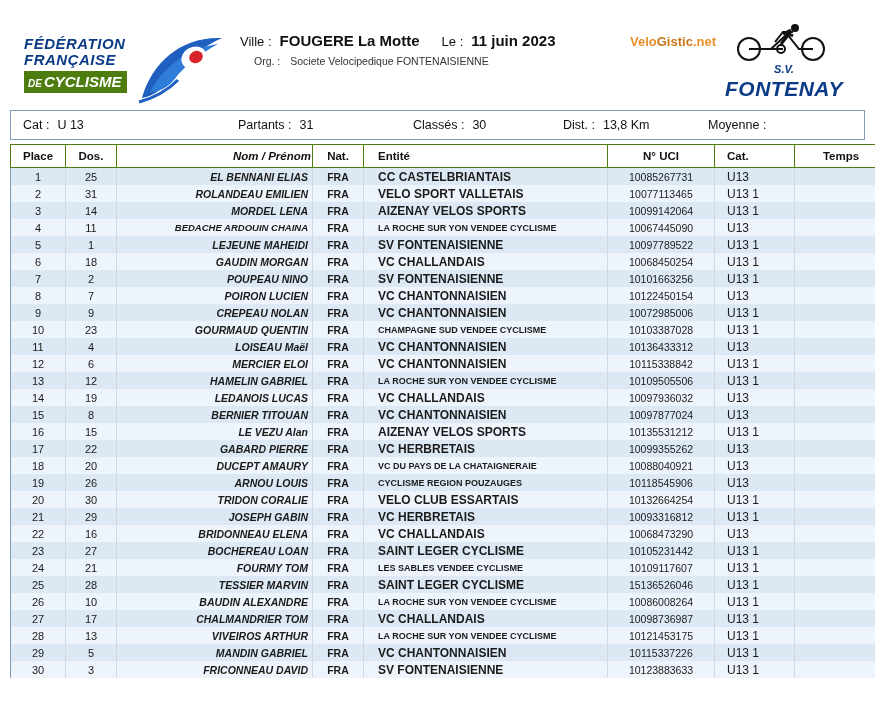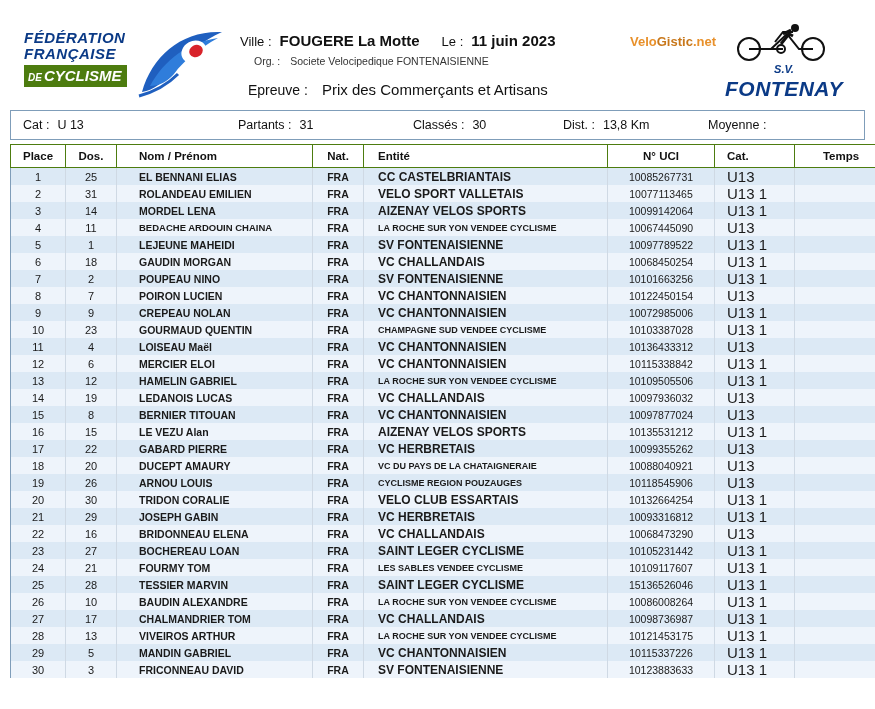--- a/index.html
+++ b/index.html
@@ -23,21 +23,21 @@
   }
 
   
   .header {
     position: relative;
     height: 98px;
   }
   .logo-ffc {
     position: absolute;
     left: 14px;
-    top: 22px;
+    top: 28px;
     width: 200px;
     height: 66px;
   }
   .ffc-box {
     position: absolute;
     left: 0;
     top: 0;
     width: 118px;
     height: 62px;
     background: #ffffff;
@@ -193,25 +193,25 @@
     white-space: nowrap;
     overflow: hidden;
   }
   table.results tbody tr:nth-child(odd) td { background: #dce9f5; }
   table.results tbody tr:nth-child(even) td { background: #eef4fb; }
   table.results tbody tr td:first-child { border-left: 1px solid #7f9db9; }
   table.results tbody tr td:last-child { border-right: 1px solid #7f9db9; }
 
   .col-place { width: 52px; text-align: center; }
   .col-dos   { width: 48px; text-align: center; }
-  .col-nom   { width: 172px; text-align: left; padding-left: 22px !important; font-weight: bold; font-size: 10.5px; }
+  .col-nom   { width: 172px; text-align: right; padding-left: 22px !important; font-weight: bold; font-size: 10.5px; font-style: italic; }
   .col-nat   { width: 48px; text-align: center; font-weight: bold; font-size: 10.5px; }
   .col-ent   { width: 228px; text-align: left; padding-left: 14px !important; font-weight: bold; font-size: 12px; }
   .col-uci   { width: 104px; text-align: center; font-size: 10.5px; }
-  .col-cat   { width: 66px; text-align: left; padding-left: 12px !important; font-size: 15px; }
+  .col-cat   { width: 66px; text-align: left; padding-left: 12px !important; font-size: 12px; }
   .col-temps { width: 90px; text-align: center; }
 
   .nom-small { font-size: 9.5px; font-weight: bold; }
   .ent-small { font-size: 9px; font-weight: bold; }
 </style>
 </head>
 <body>
 
 <div class="page">
 
@@ -237,24 +237,20 @@
     <div class="center-head">
       <div class="line-ville">
         <span class="lbl">Ville :</span>
         <span class="val-big">FOUGERE La Motte</span>
         <span class="lbl" style="margin-left:14px">Le :</span>
         <span class="val-big">11 juin 2023</span>
       </div>
       <div class="line-org">
         <span>Org. :</span>
         <span>Societe Velocipedique FONTENAISIENNE</span>
-      </div>
-      <div class="line-epreuve">
-        <span class="epreuve-lbl">Epreuve :</span>
-        <span class="epreuve-val">Prix des Commerçants et Artisans</span>
       </div>
     </div>
 
     <div class="velogistic">
       <span>Velo</span><span class="g">Gistic</span><span>.net</span>
     </div>
 
     <div class="logo-club">
       <svg class="club-bike" width="106" height="40" viewBox="0 0 106 40">
         <circle cx="18" cy="27" r="11" fill="none" stroke="#111" stroke-width="2"></circle>

